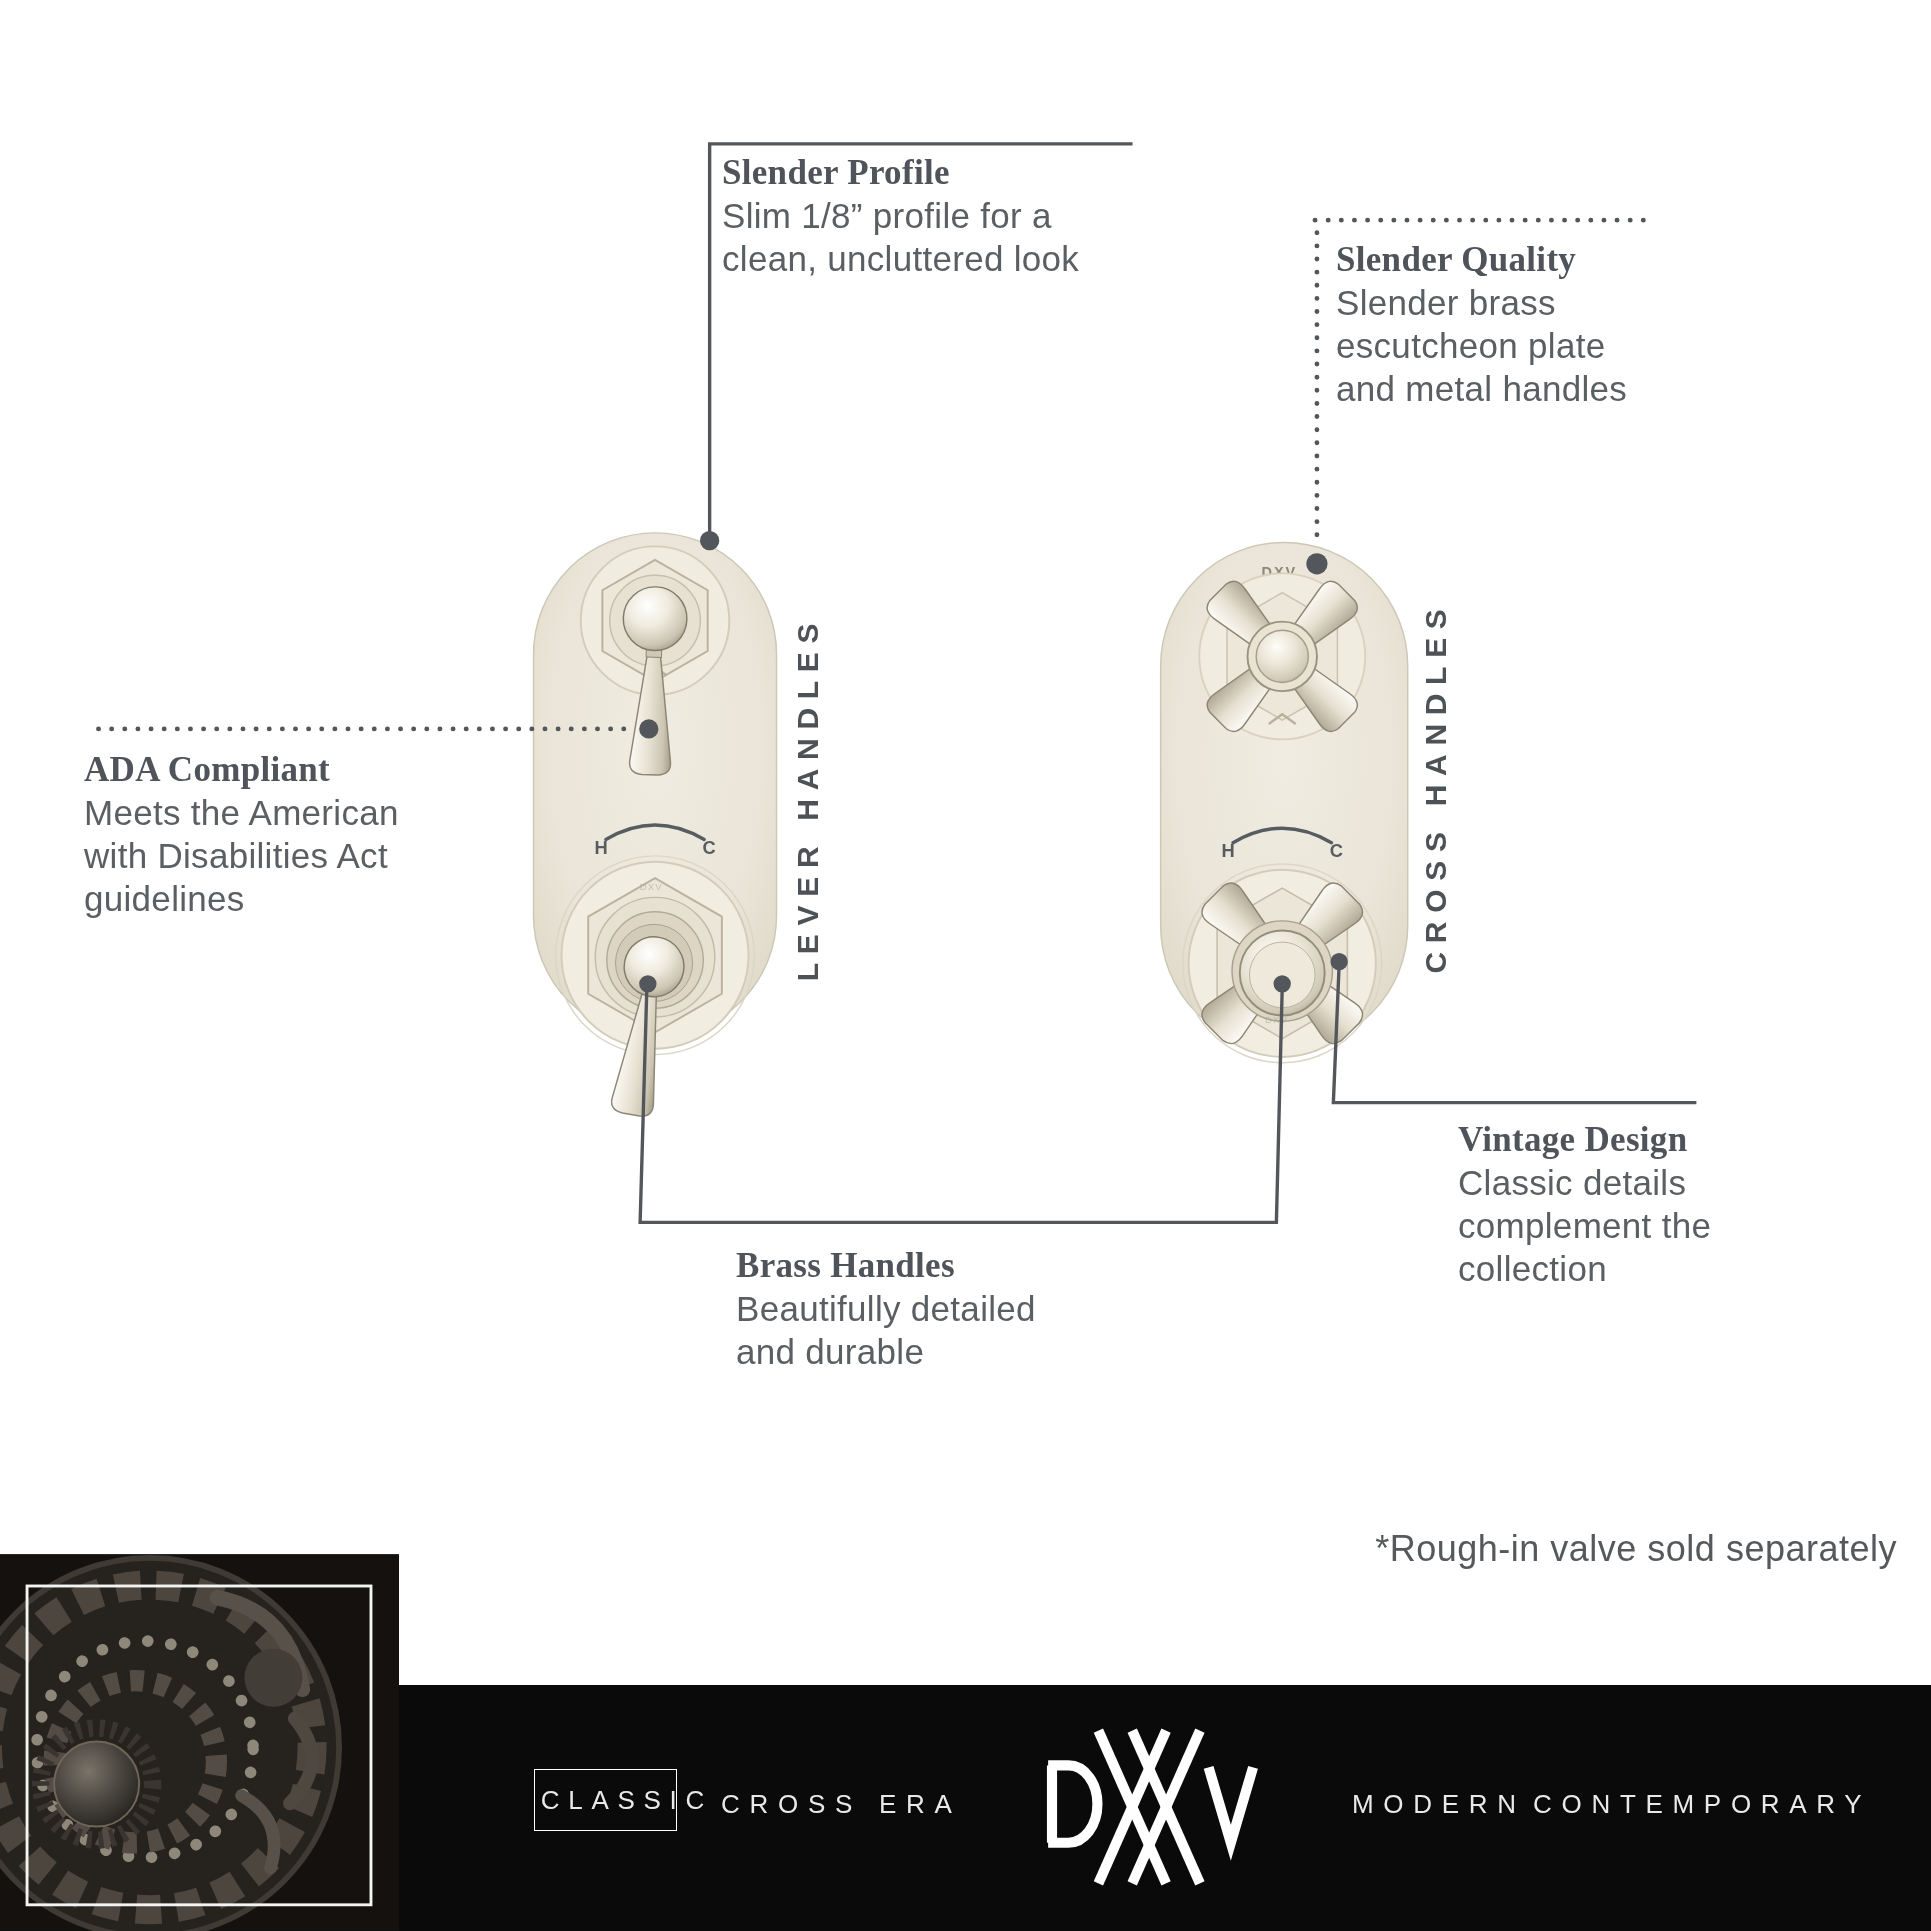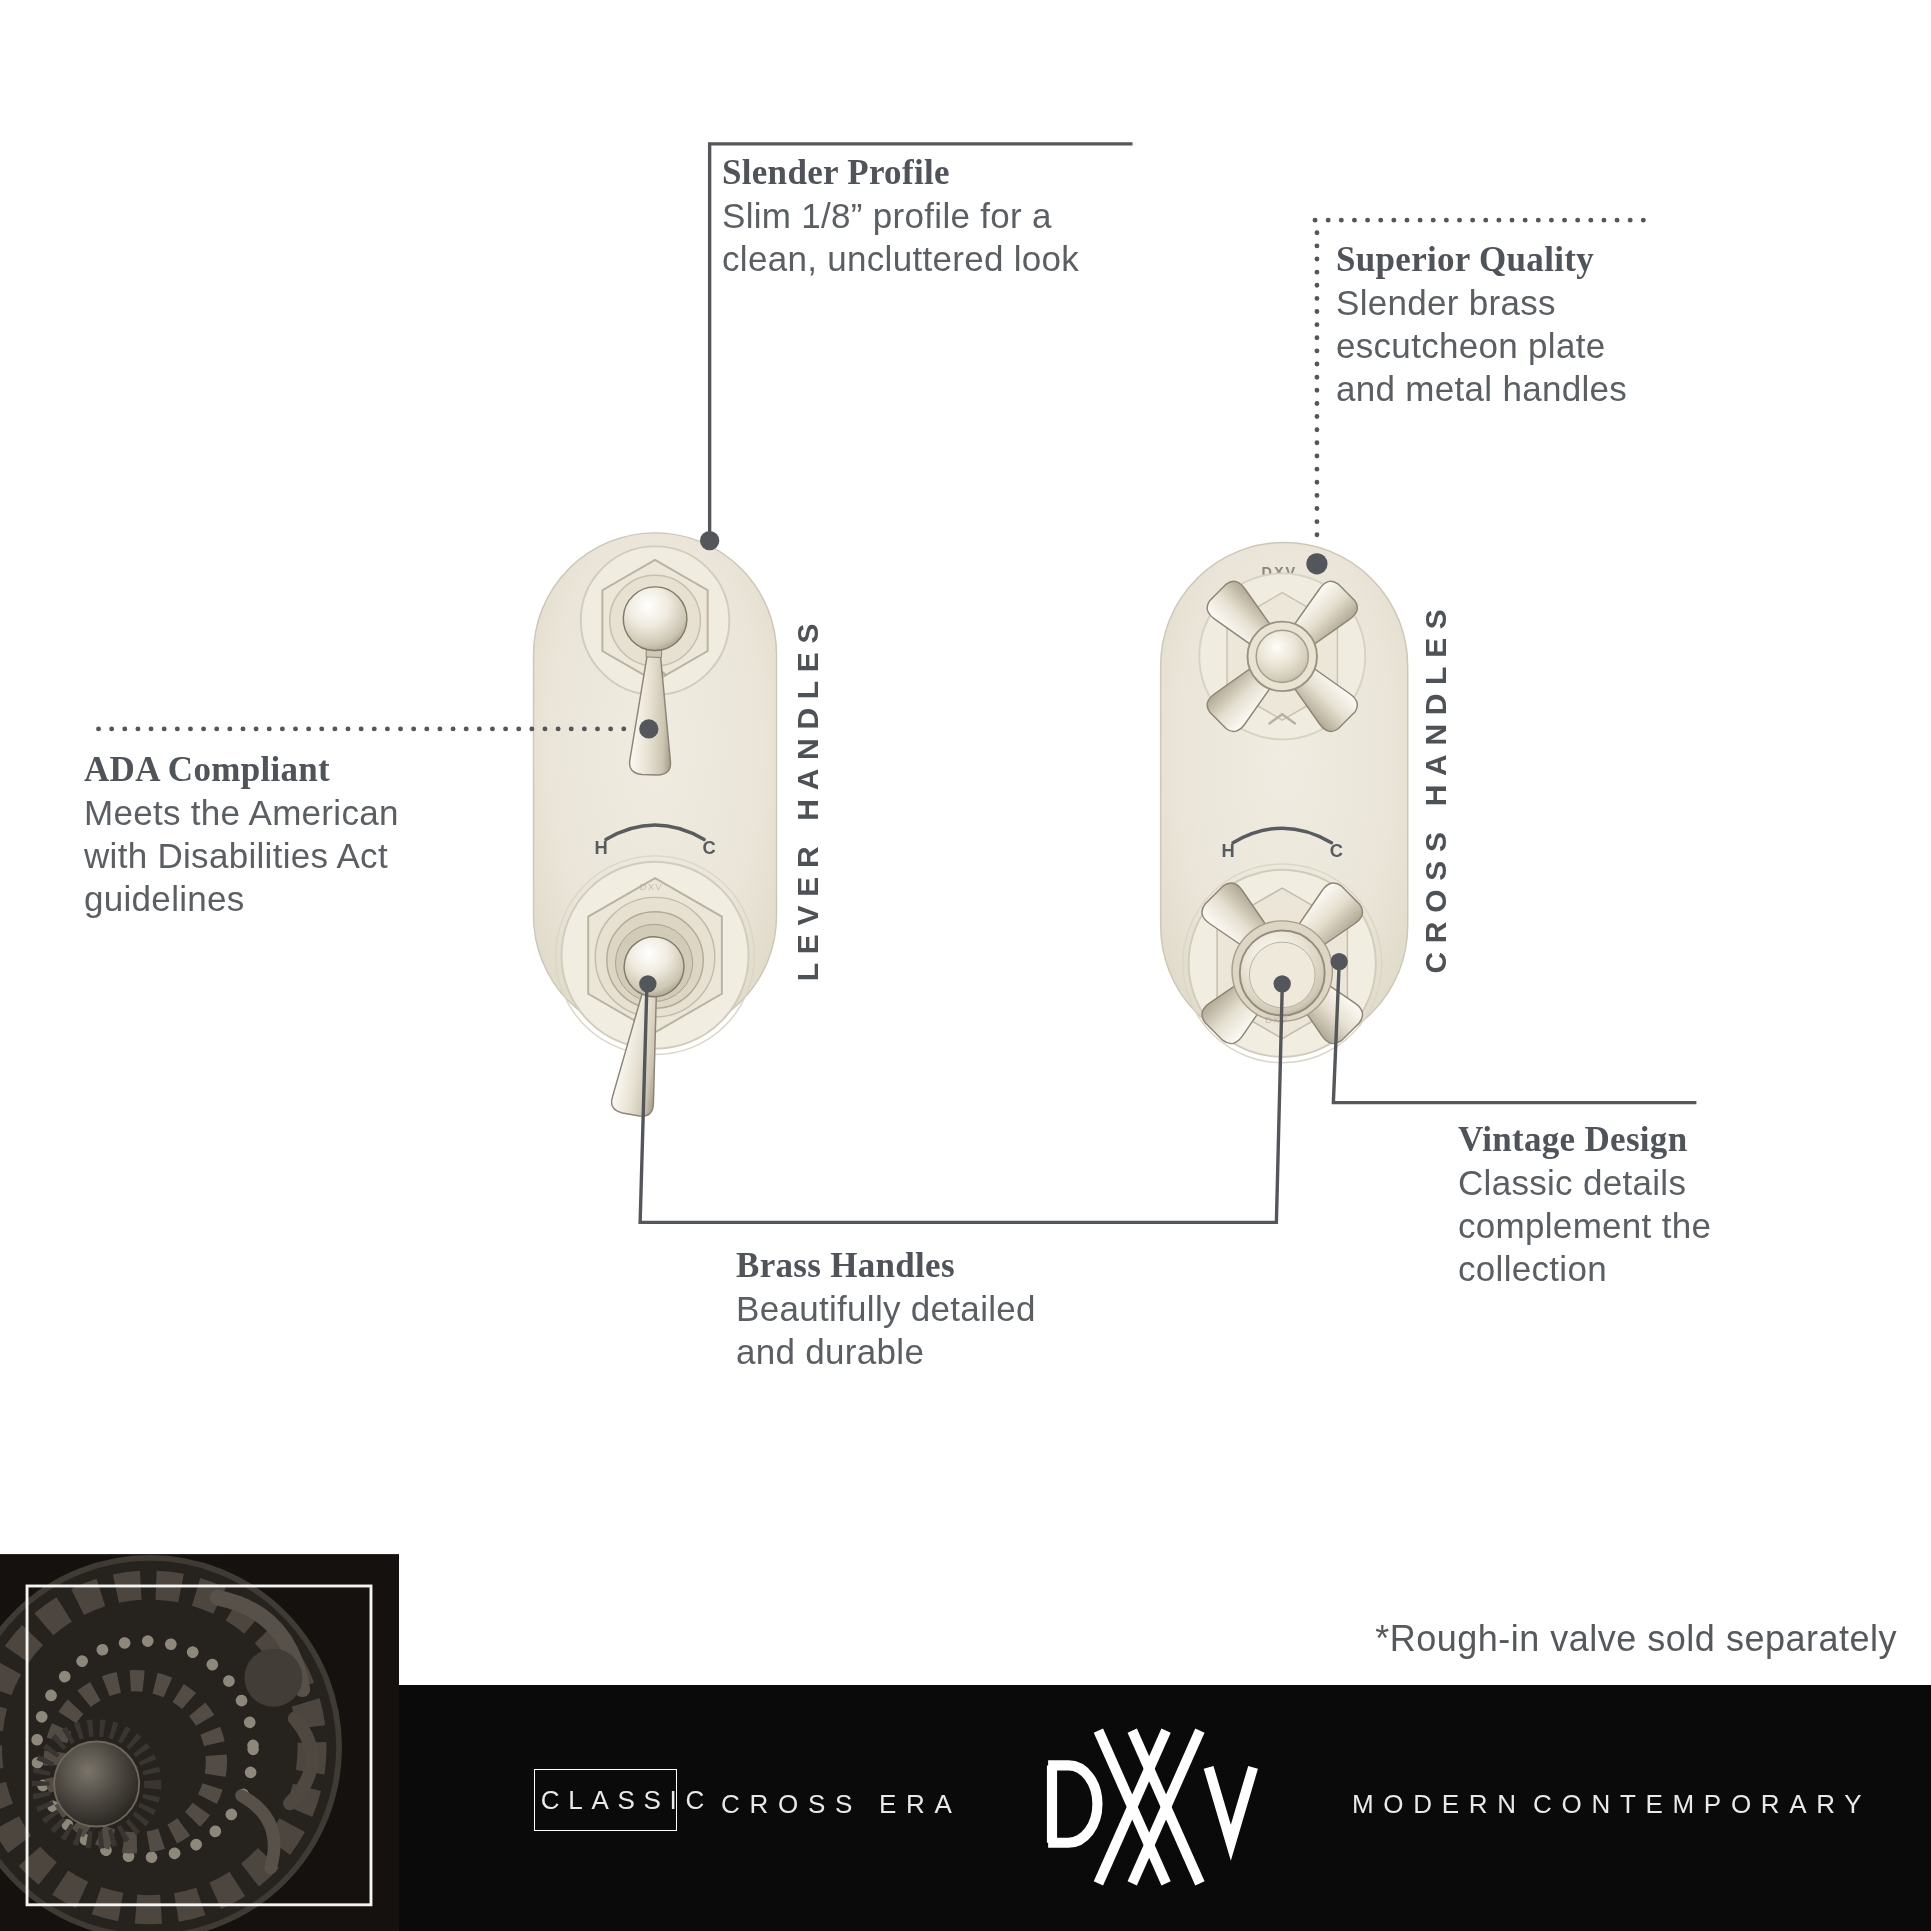--- a/index.html
+++ b/index.html
@@ -9,21 +9,21 @@
   }
   .callout{position:absolute;color:#5a5f63;font-size:35px;line-height:43px;letter-spacing:0.3px;}
   .co-title{font-weight:bold;color:#4f545a;font-family:Liberation Serif, serif;}
   .vlabel{
     position:absolute;transform:translate(-50%,-50%) rotate(-90deg);
     font-weight:bold;font-size:30px;letter-spacing:8.7px;color:#4d5256;white-space:nowrap;
   }
   .overlay{position:absolute;left:0;top:0;pointer-events:none;}
   .faucet{position:absolute;}
   .footnote{
-    position:absolute;right:34px;top:1618px;width:869px;text-align:right;
+    position:absolute;right:34px;top:1528px;width:869px;text-align:right;
     font-size:36px;color:#55595c;letter-spacing:0.5px;
   }
   .bottombar{position:absolute;left:0;top:1685px;width:1931px;height:246px;background:#0a0a0a;}
   .medallion{position:absolute;left:0;top:1554px;width:399px;height:377px;}
   .cat{
     position:absolute;color:#e9e9e9;font-size:26px;letter-spacing:9.7px;white-space:nowrap;
     top:1789px;
   }
   .cat.boxed{
     top:1769px;border:1.9px solid #ffffff;width:135px;height:60px;line-height:60px;
@@ -189,21 +189,21 @@
     <circle cx="1387" cy="996" r="9" fill="#53575b"></circle>
   </svg>
 
   <div class="callout" style="left:722px;top:151px">
     <div class="co-title">Slender Profile</div>
     <div class="co-line">Slim 1/8” profile for a</div>
     <div class="co-line">clean, uncluttered look</div>
   </div>
 
   <div class="callout" style="left:1336px;top:238px">
-    <div class="co-title">Superior Quality</div>
+    <div class="co-title">Slender Quality</div>
     <div class="co-line">Slender brass</div>
     <div class="co-line">escutcheon plate</div>
     <div class="co-line">and metal handles</div>
   </div>
 
   <div class="callout" style="left:84px;top:748px">
     <div class="co-title">ADA Compliant</div>
     <div class="co-line">Meets the American</div>
     <div class="co-line">with Disabilities Act</div>
     <div class="co-line">guidelines</div>

